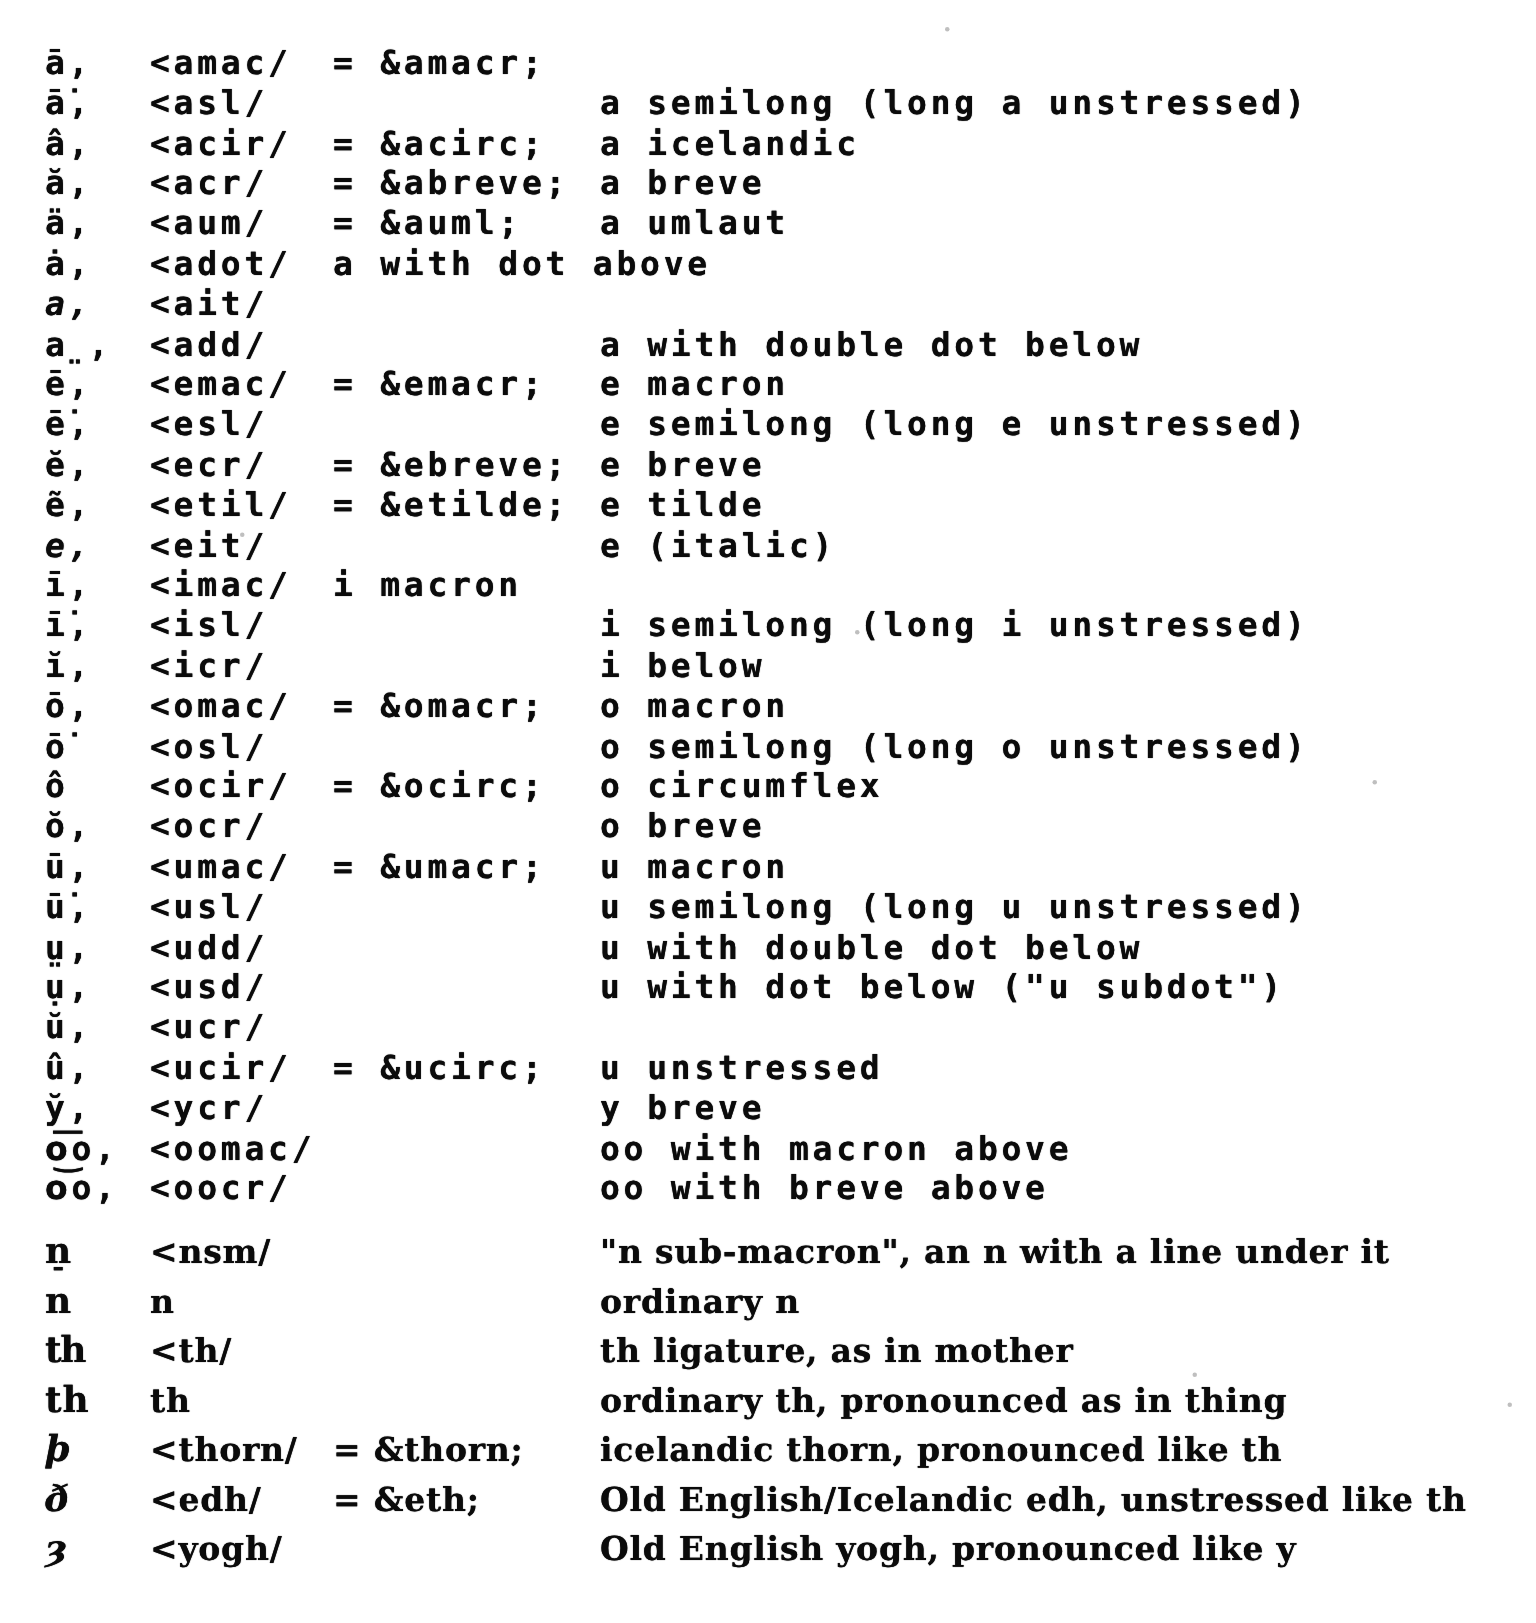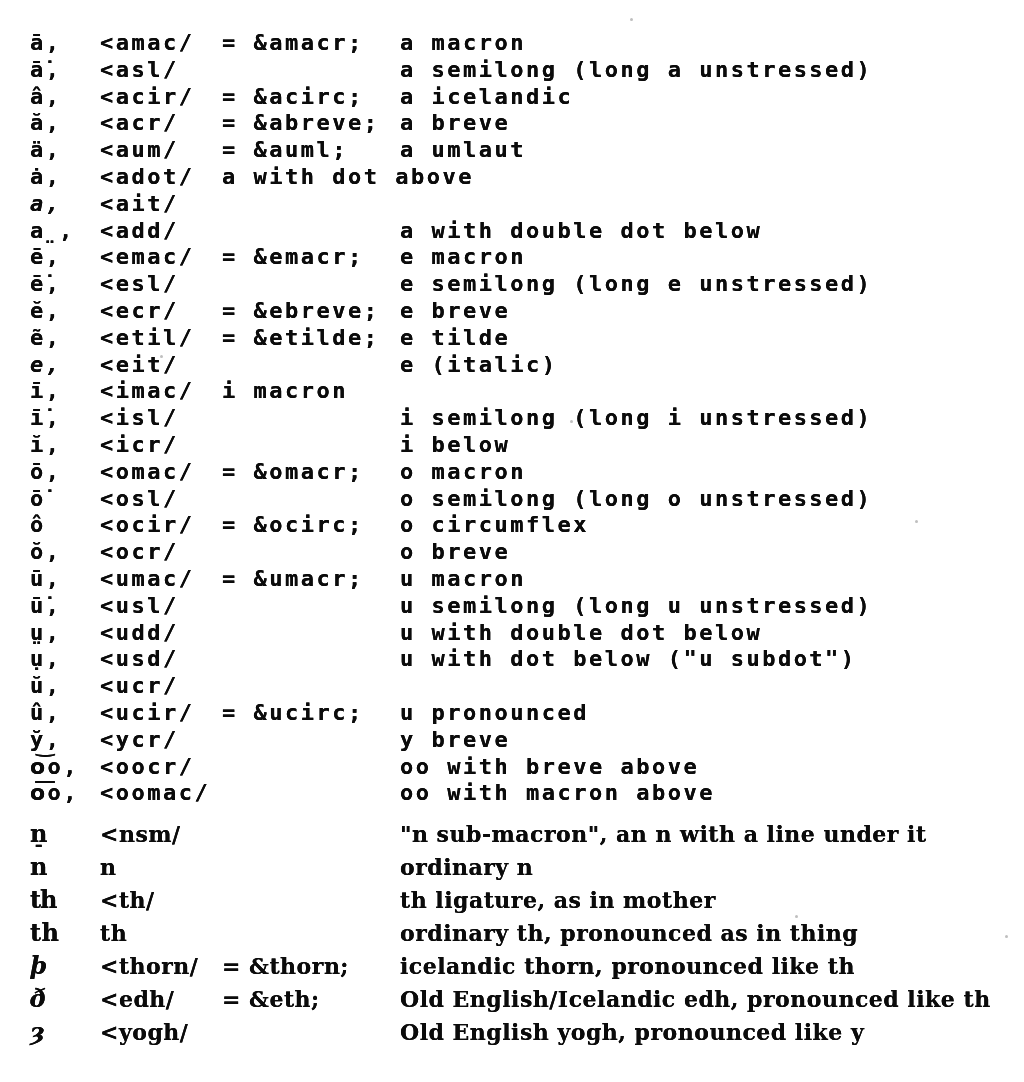--- a/index.html
+++ b/index.html
@@ -62,21 +62,20 @@
 </style>
 </head>
 <body>
 
 <div class="page">
   <div class="charlist top-section" id="top-rows">
       <div class="row">
     <span class="c-glyph">ā,</span>
     <span class="c-code">&lt;amac/</span>
     <span class="c-entity">= &amp;amacr;</span>
-    <span class="c-desc">a macron</span>
   </div>
       <div class="row">
     <span class="c-glyph">ā̇,</span>
     <span class="c-code">&lt;asl/</span>
     <span class="c-entity"></span>
     <span class="c-desc">a semilong (long a unstressed)</span>
   </div>
       <div class="row">
     <span class="c-glyph">â,</span>
     <span class="c-code">&lt;acir/</span>
@@ -208,39 +207,39 @@
   </div>
       <div class="row">
     <span class="c-glyph">ŭ,</span>
     <span class="c-code">&lt;ucr/</span>
     <span class="c-entity"></span>
   </div>
       <div class="row">
     <span class="c-glyph">û,</span>
     <span class="c-code">&lt;ucir/</span>
     <span class="c-entity">= &amp;ucirc;</span>
-    <span class="c-desc">u pronounced</span>
+    <span class="c-desc">u unstressed</span>
   </div>
       <div class="row">
     <span class="c-glyph">y̆,</span>
     <span class="c-code">&lt;ycr/</span>
     <span class="c-entity"></span>
     <span class="c-desc">y breve</span>
   </div>
       <div class="row">
+    <span class="c-glyph">o͞o,</span>
+    <span class="c-code">&lt;oomac/</span>
+    <span class="c-entity"></span>
+    <span class="c-desc">oo with macron above</span>
+  </div>
+      <div class="row">
     <span class="c-glyph">o͝o,</span>
     <span class="c-code">&lt;oocr/</span>
     <span class="c-entity"></span>
     <span class="c-desc">oo with breve above</span>
-  </div>
-      <div class="row">
-    <span class="c-glyph">o͞o,</span>
-    <span class="c-code">&lt;oomac/</span>
-    <span class="c-entity"></span>
-    <span class="c-desc">oo with macron above</span>
   </div>
     </div>
   <div class="charlist bottom-section" id="bottom-rows">
       <div class="row">
     <span class="c-glyph">n̠</span>
     <span class="c-code">&lt;nsm/</span>
     <span class="c-entity"></span>
     <span class="c-desc">"n sub-macron", an n with a line under it</span>
   </div>
       <div class="row">
@@ -264,21 +263,21 @@
       <div class="row">
     <span class="c-glyph italic">þ</span>
     <span class="c-code">&lt;thorn/</span>
     <span class="c-entity">= &amp;thorn;</span>
     <span class="c-desc">icelandic thorn, pronounced like th</span>
   </div>
       <div class="row">
     <span class="c-glyph italic">ð</span>
     <span class="c-code">&lt;edh/</span>
     <span class="c-entity">= &amp;eth;</span>
-    <span class="c-desc">Old English/Icelandic edh, pronounced like th</span>
+    <span class="c-desc">Old English/Icelandic edh, unstressed like th</span>
   </div>
       <div class="row">
     <span class="c-glyph italic">ȝ</span>
     <span class="c-code">&lt;yogh/</span>
     <span class="c-entity"></span>
     <span class="c-desc">Old English yogh, pronounced like y</span>
   </div>
     </div>
 
   <div class="speck" style="left:630px; top:18px;"></div>

